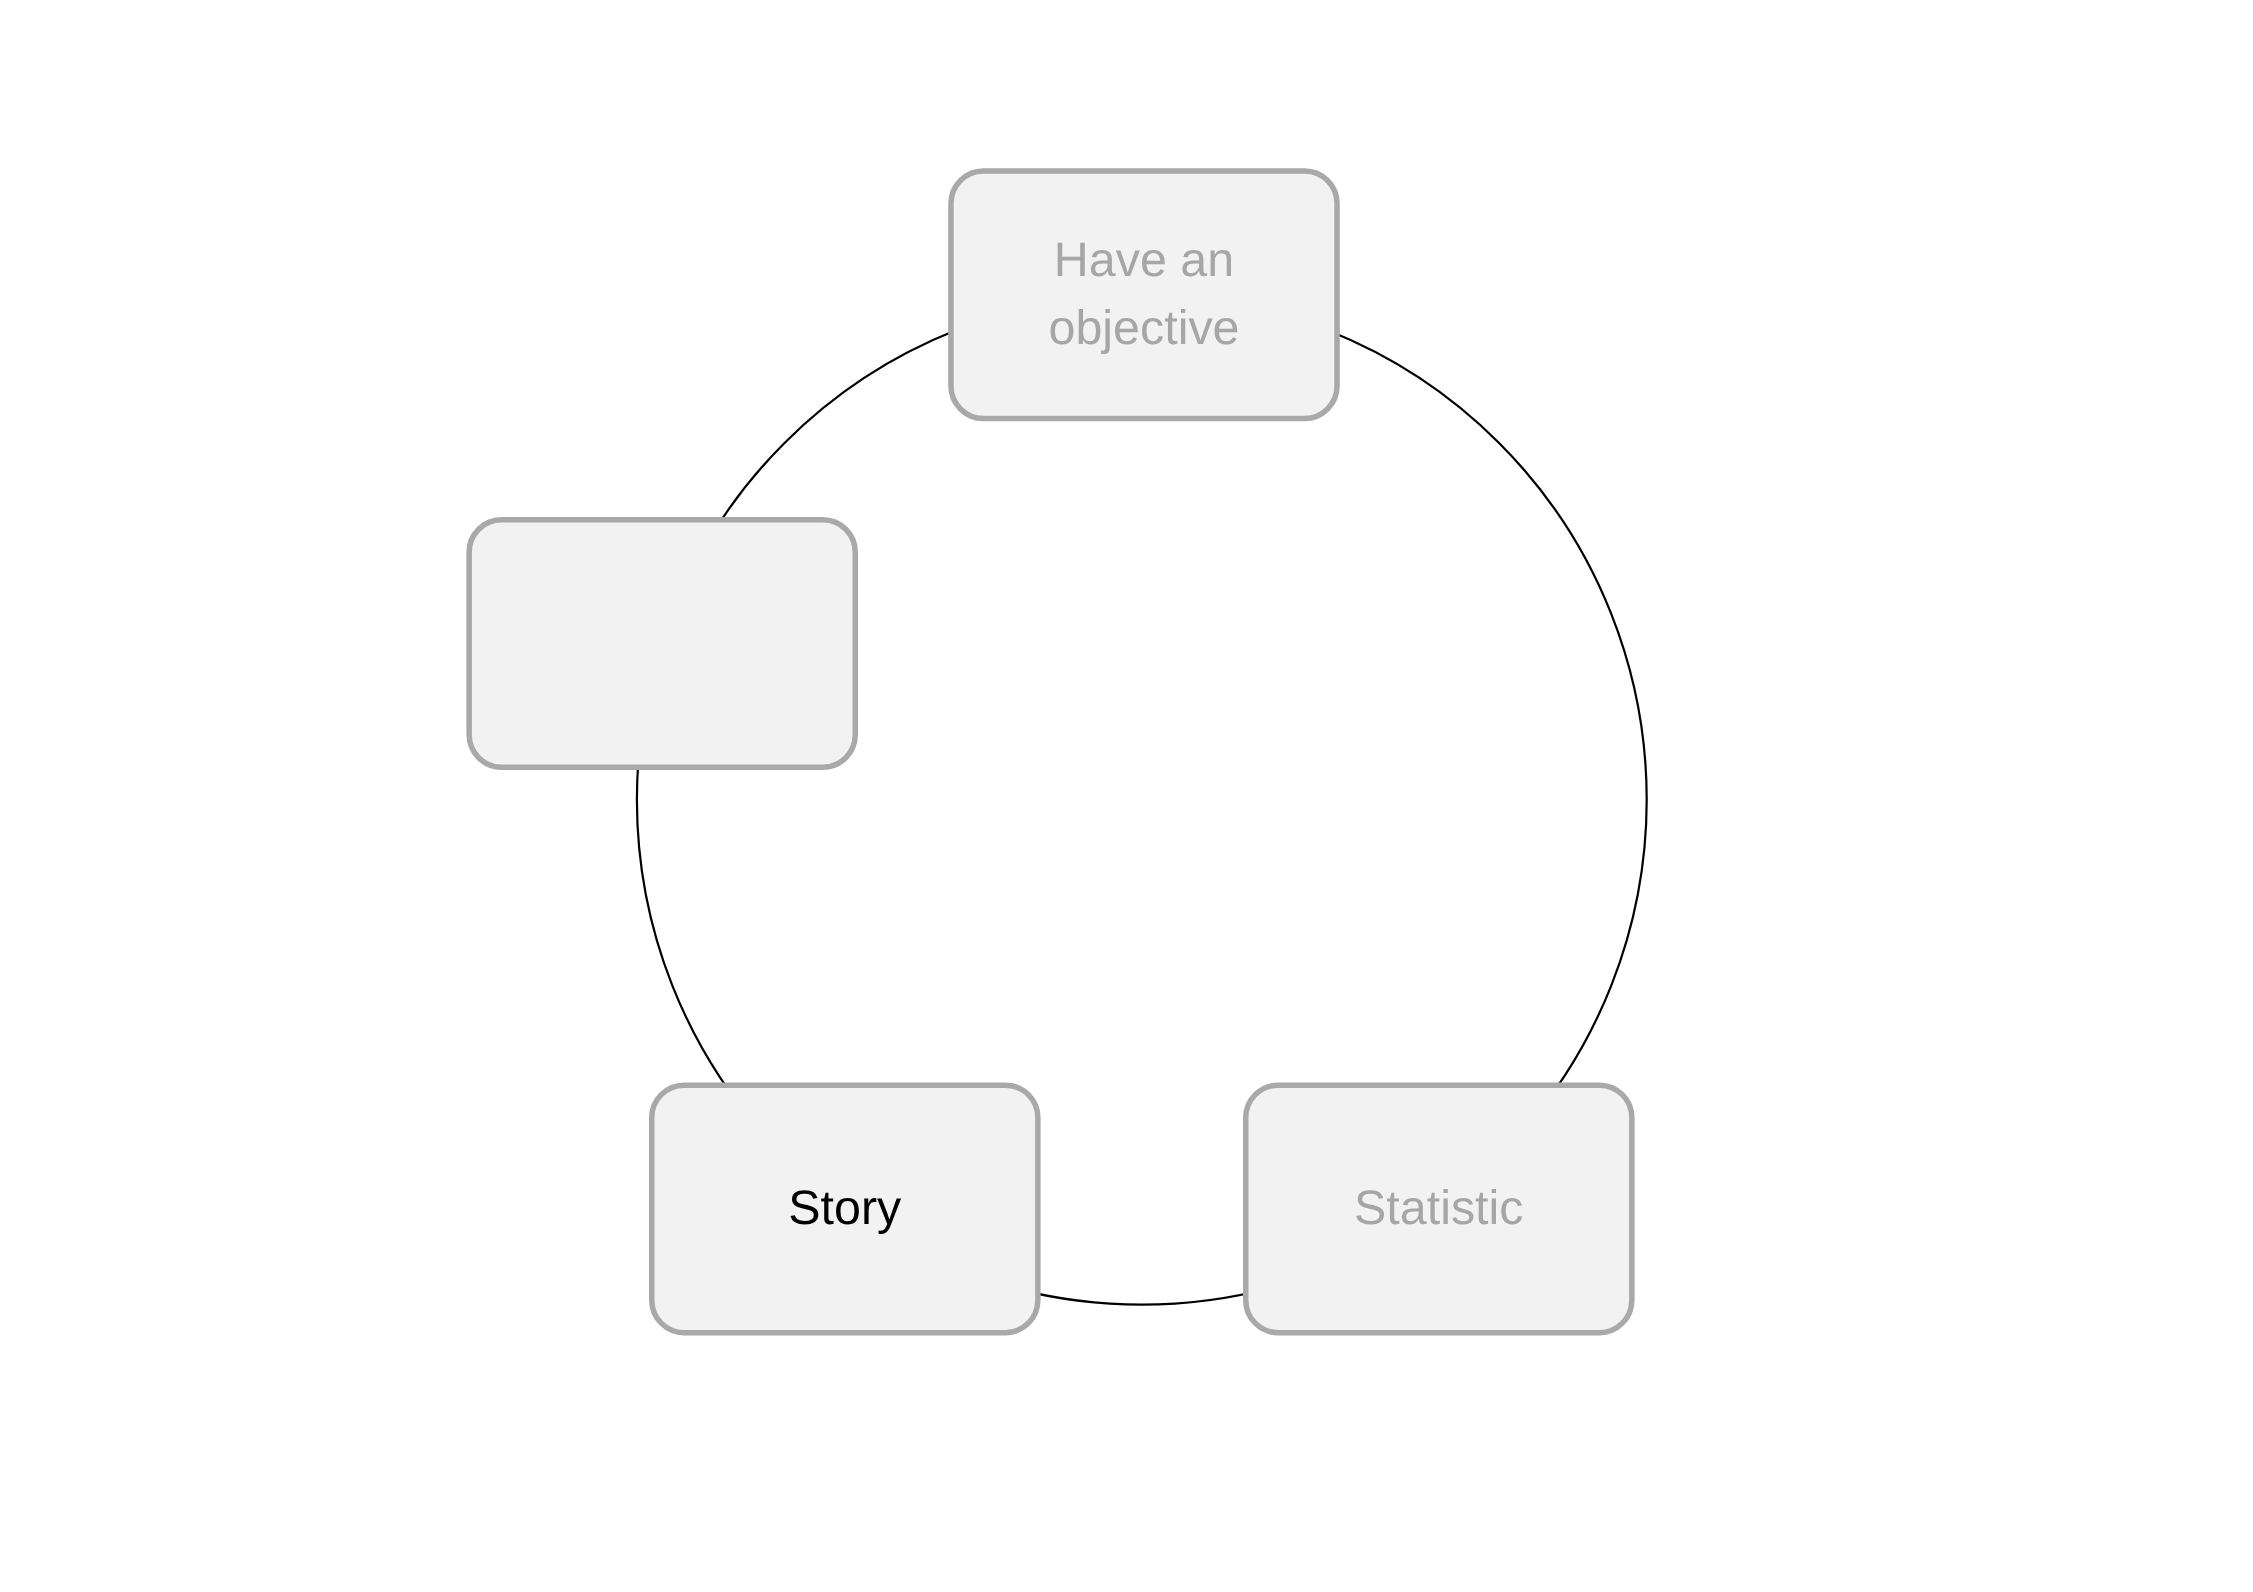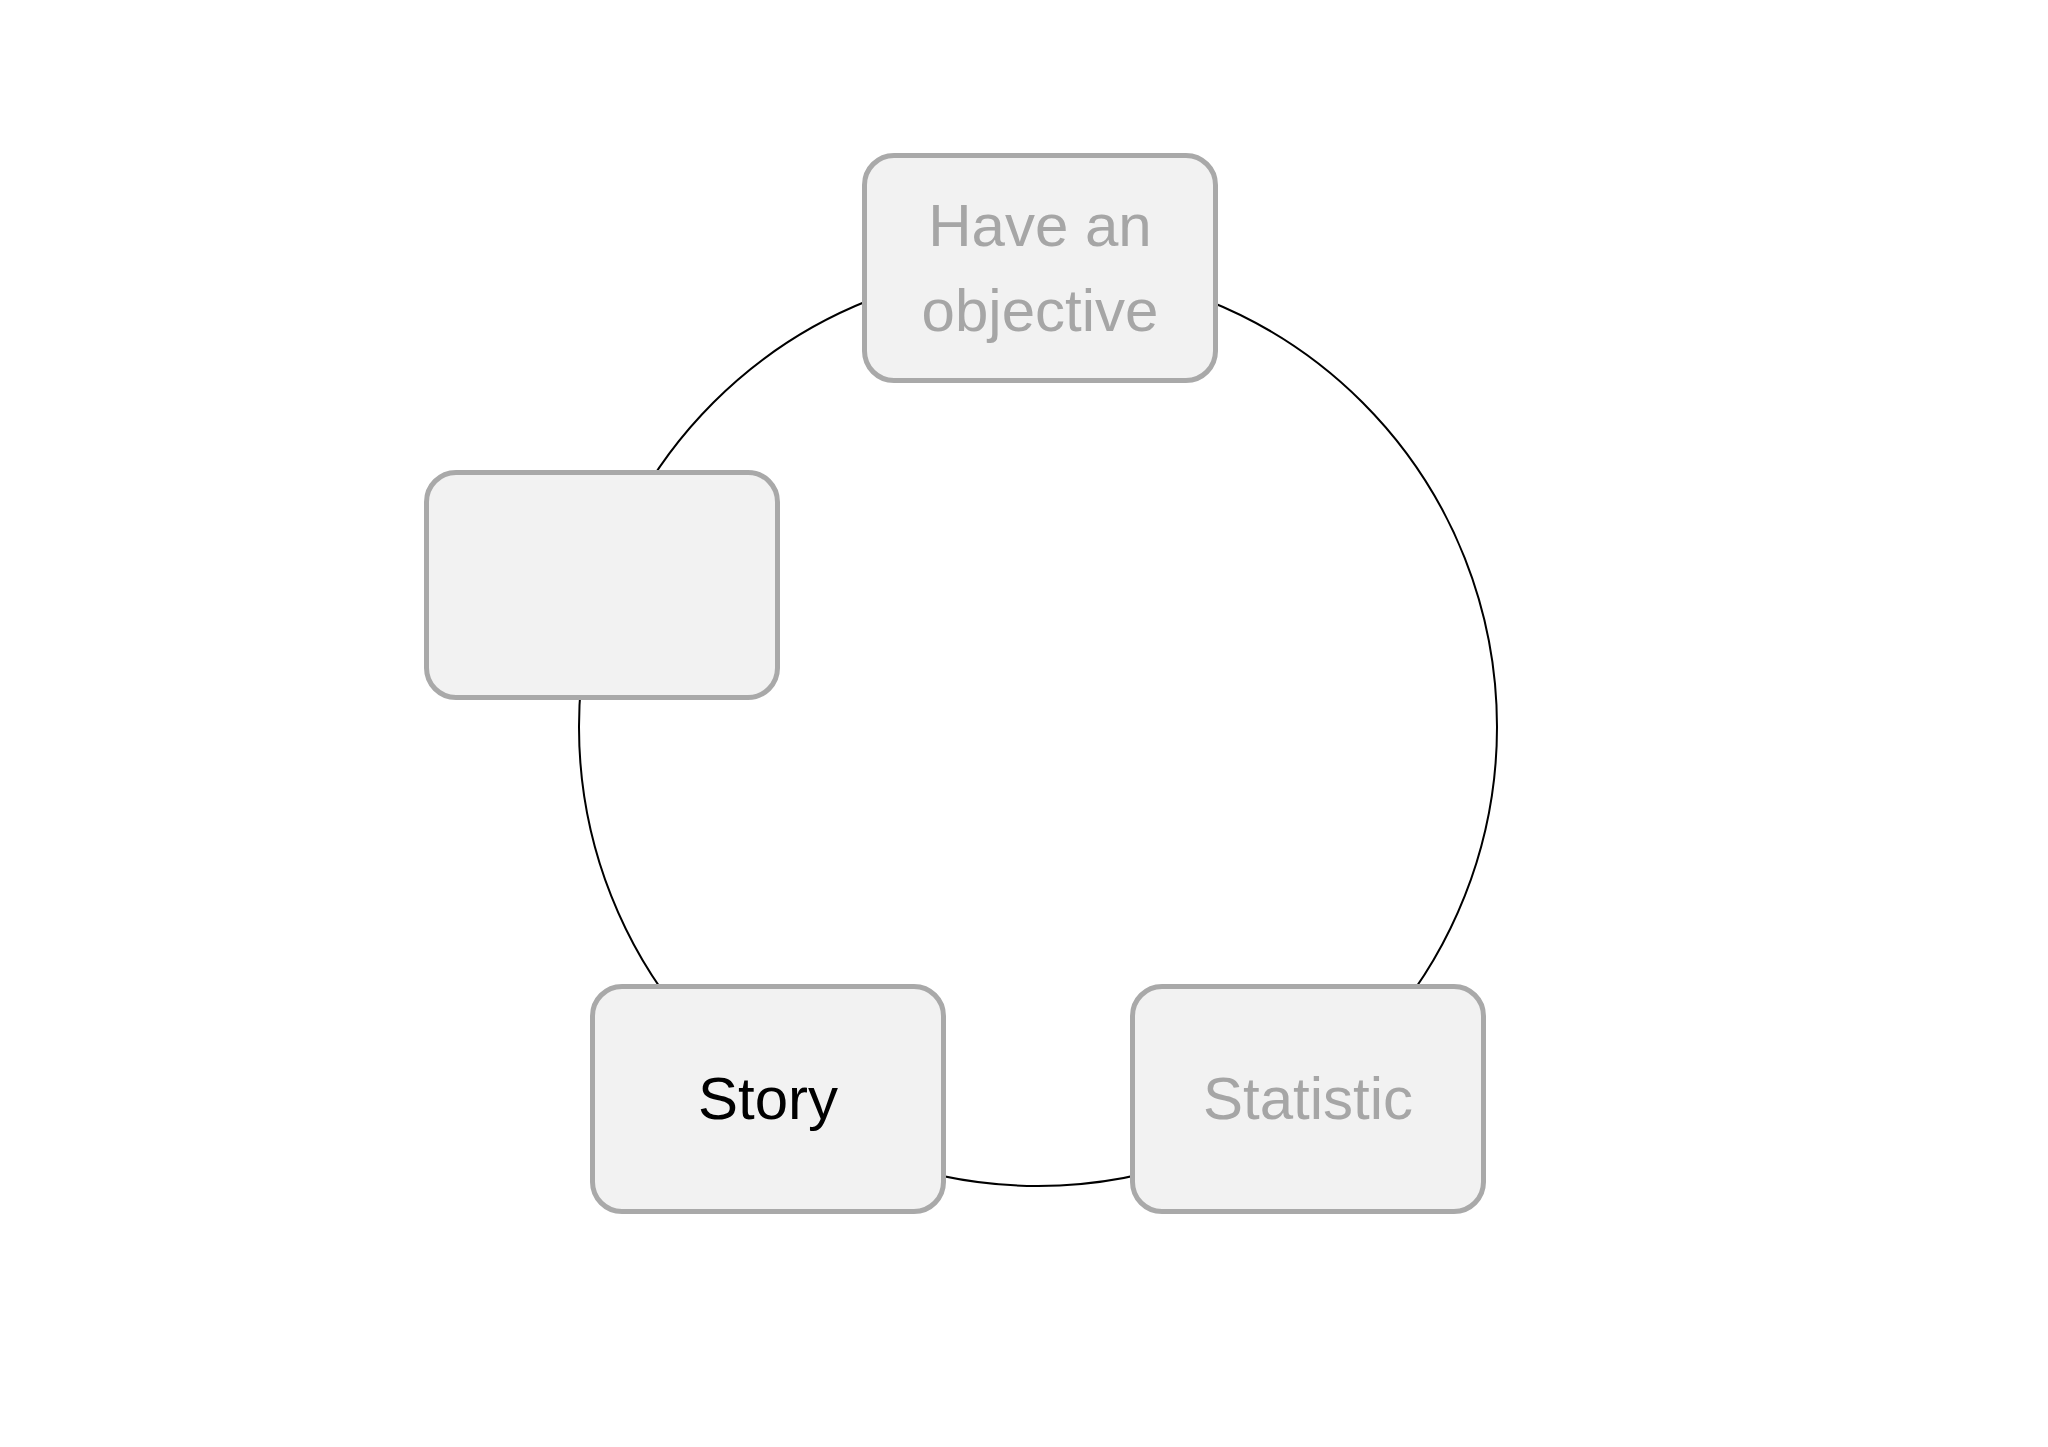--- a/index.html
+++ b/index.html
@@ -30,21 +30,21 @@
     border: 5px solid #a9a9a9;
     border-radius: 32px;
     box-sizing: border-box;
     display: flex;
     align-items: center;
     justify-content: center;
     text-align: center;
     padding: 8px 18px;
   }
   .node-label {
-    font-size: 60px;
+    font-size: 44px;
     line-height: 1.42;
     letter-spacing: 0px;
   }
   .label-muted   { color: #a6a6a6; }
   .label-strong  { color: #000000; }
 
   
   .node-top          { left: 862px;  top: 153px; }
   .node-right        { left: 1297px; top: 471px; }
   .node-bottom-right { left: 1130px; top: 984px; }

